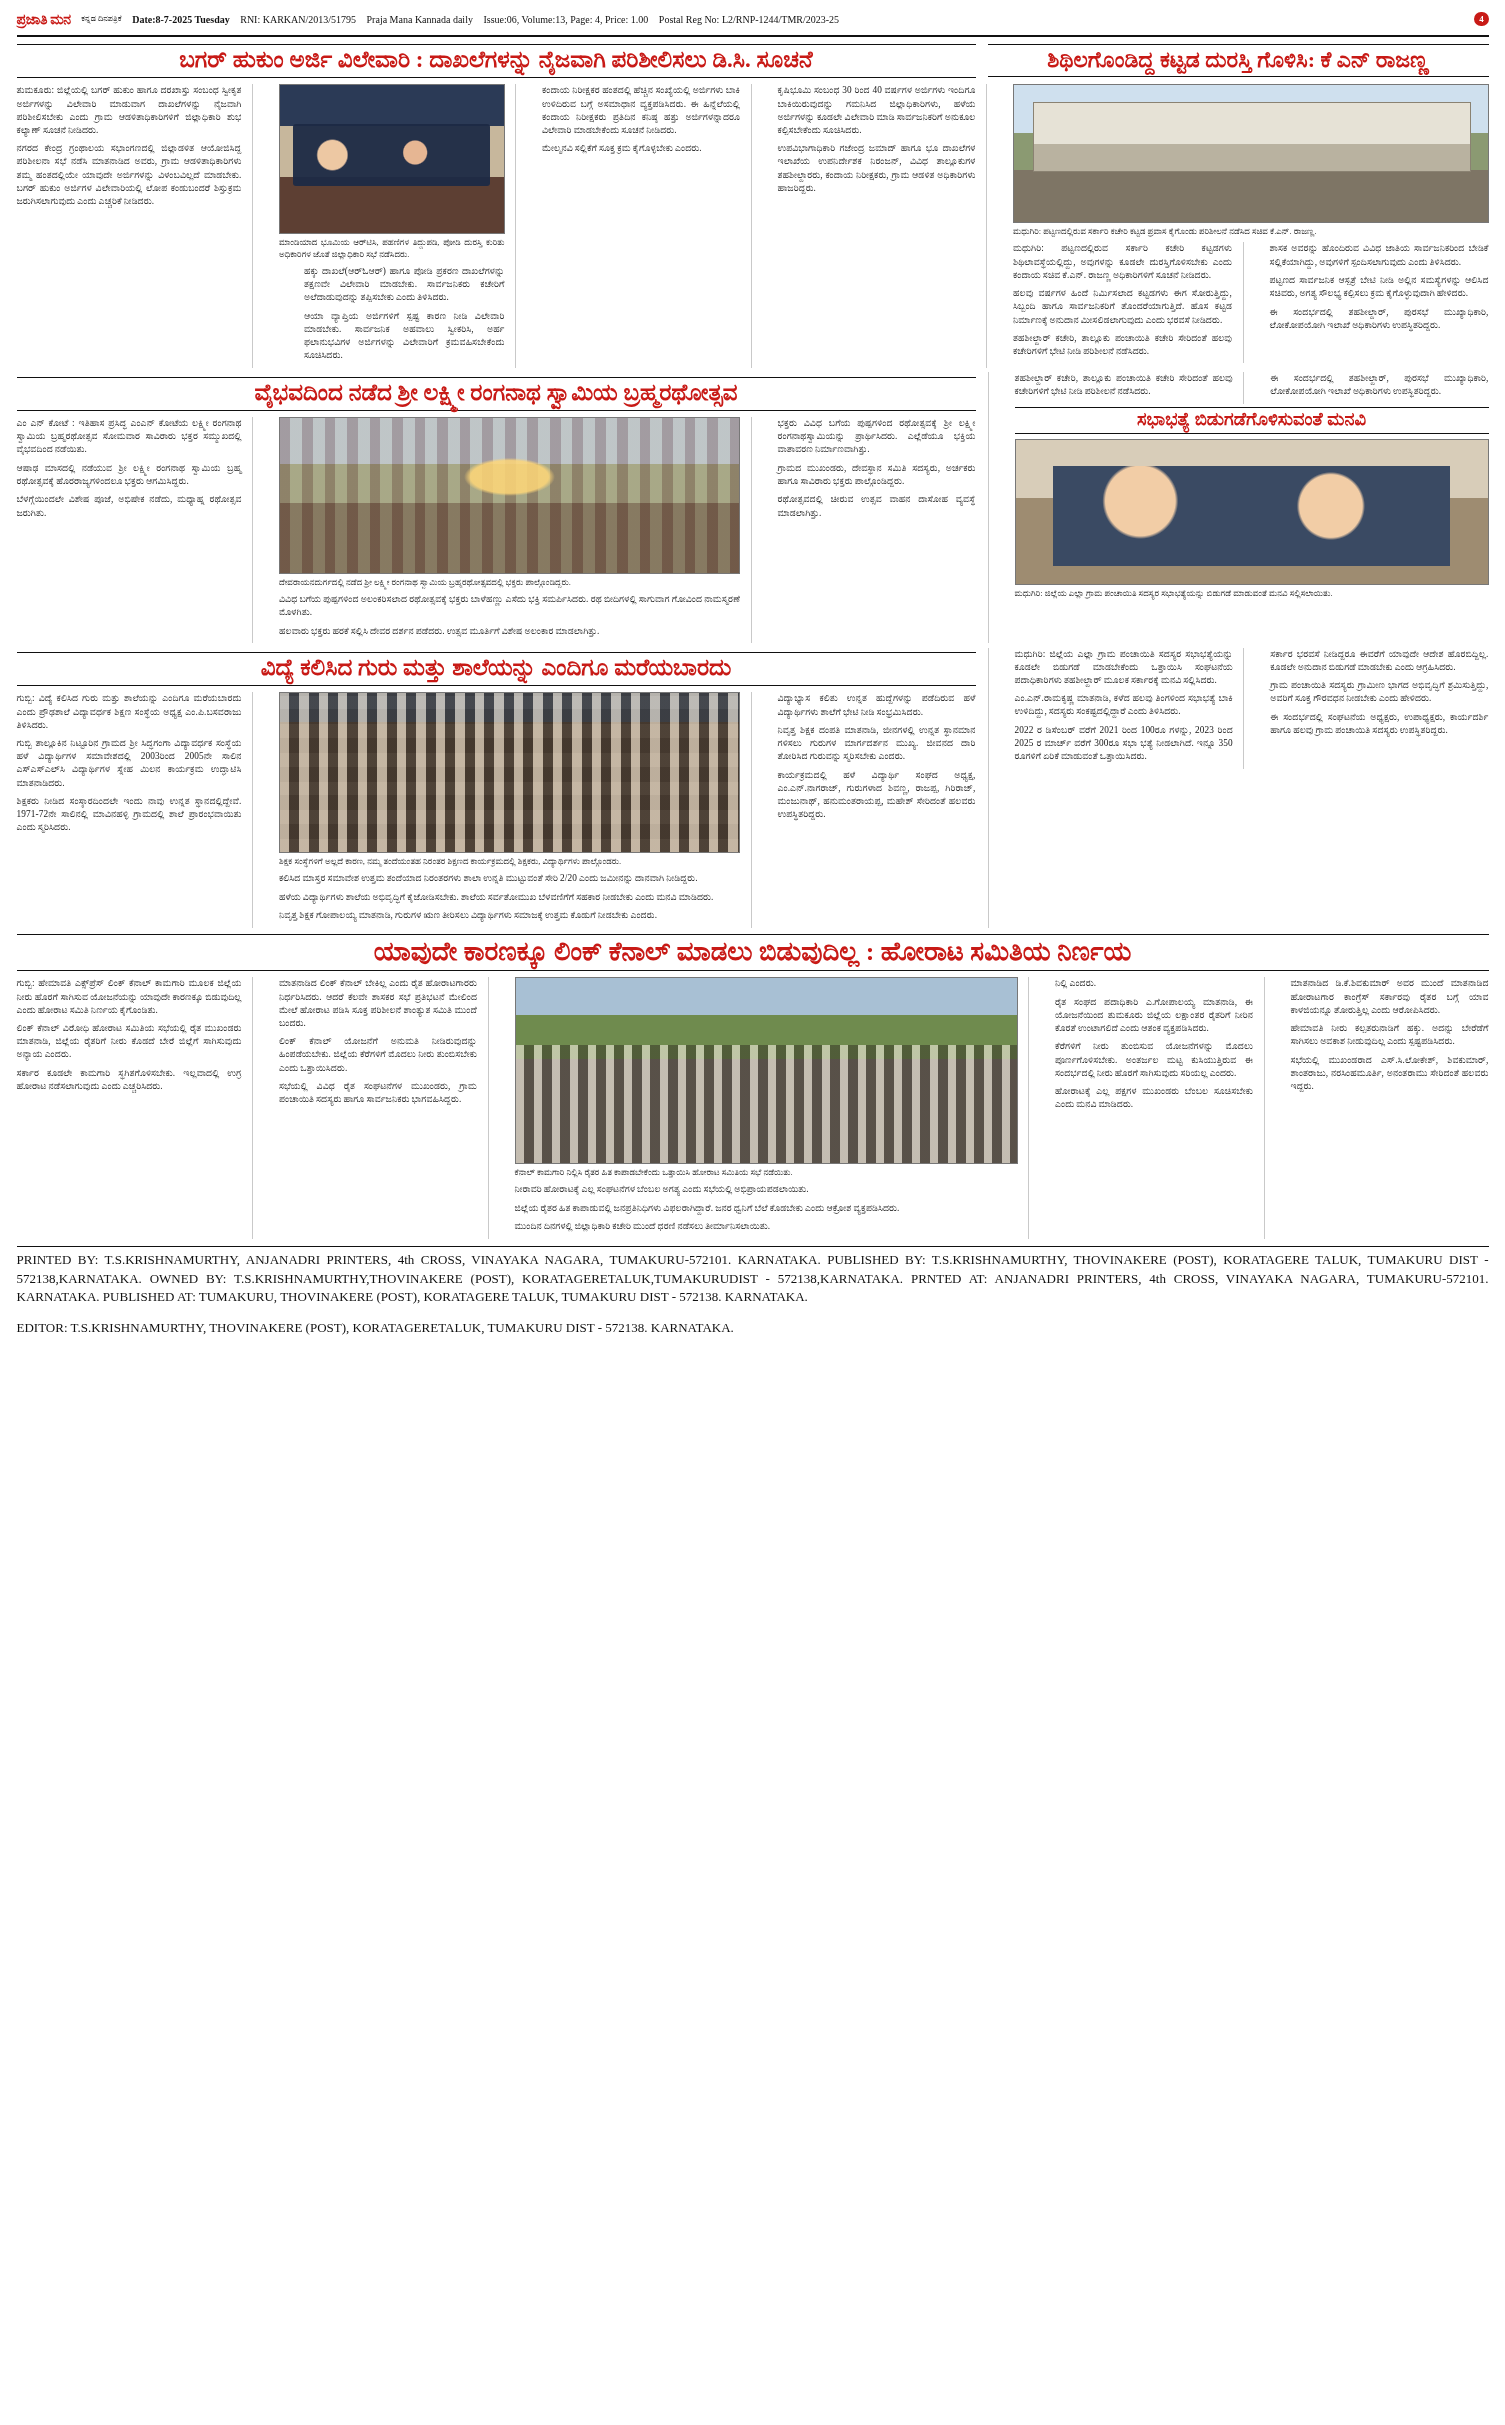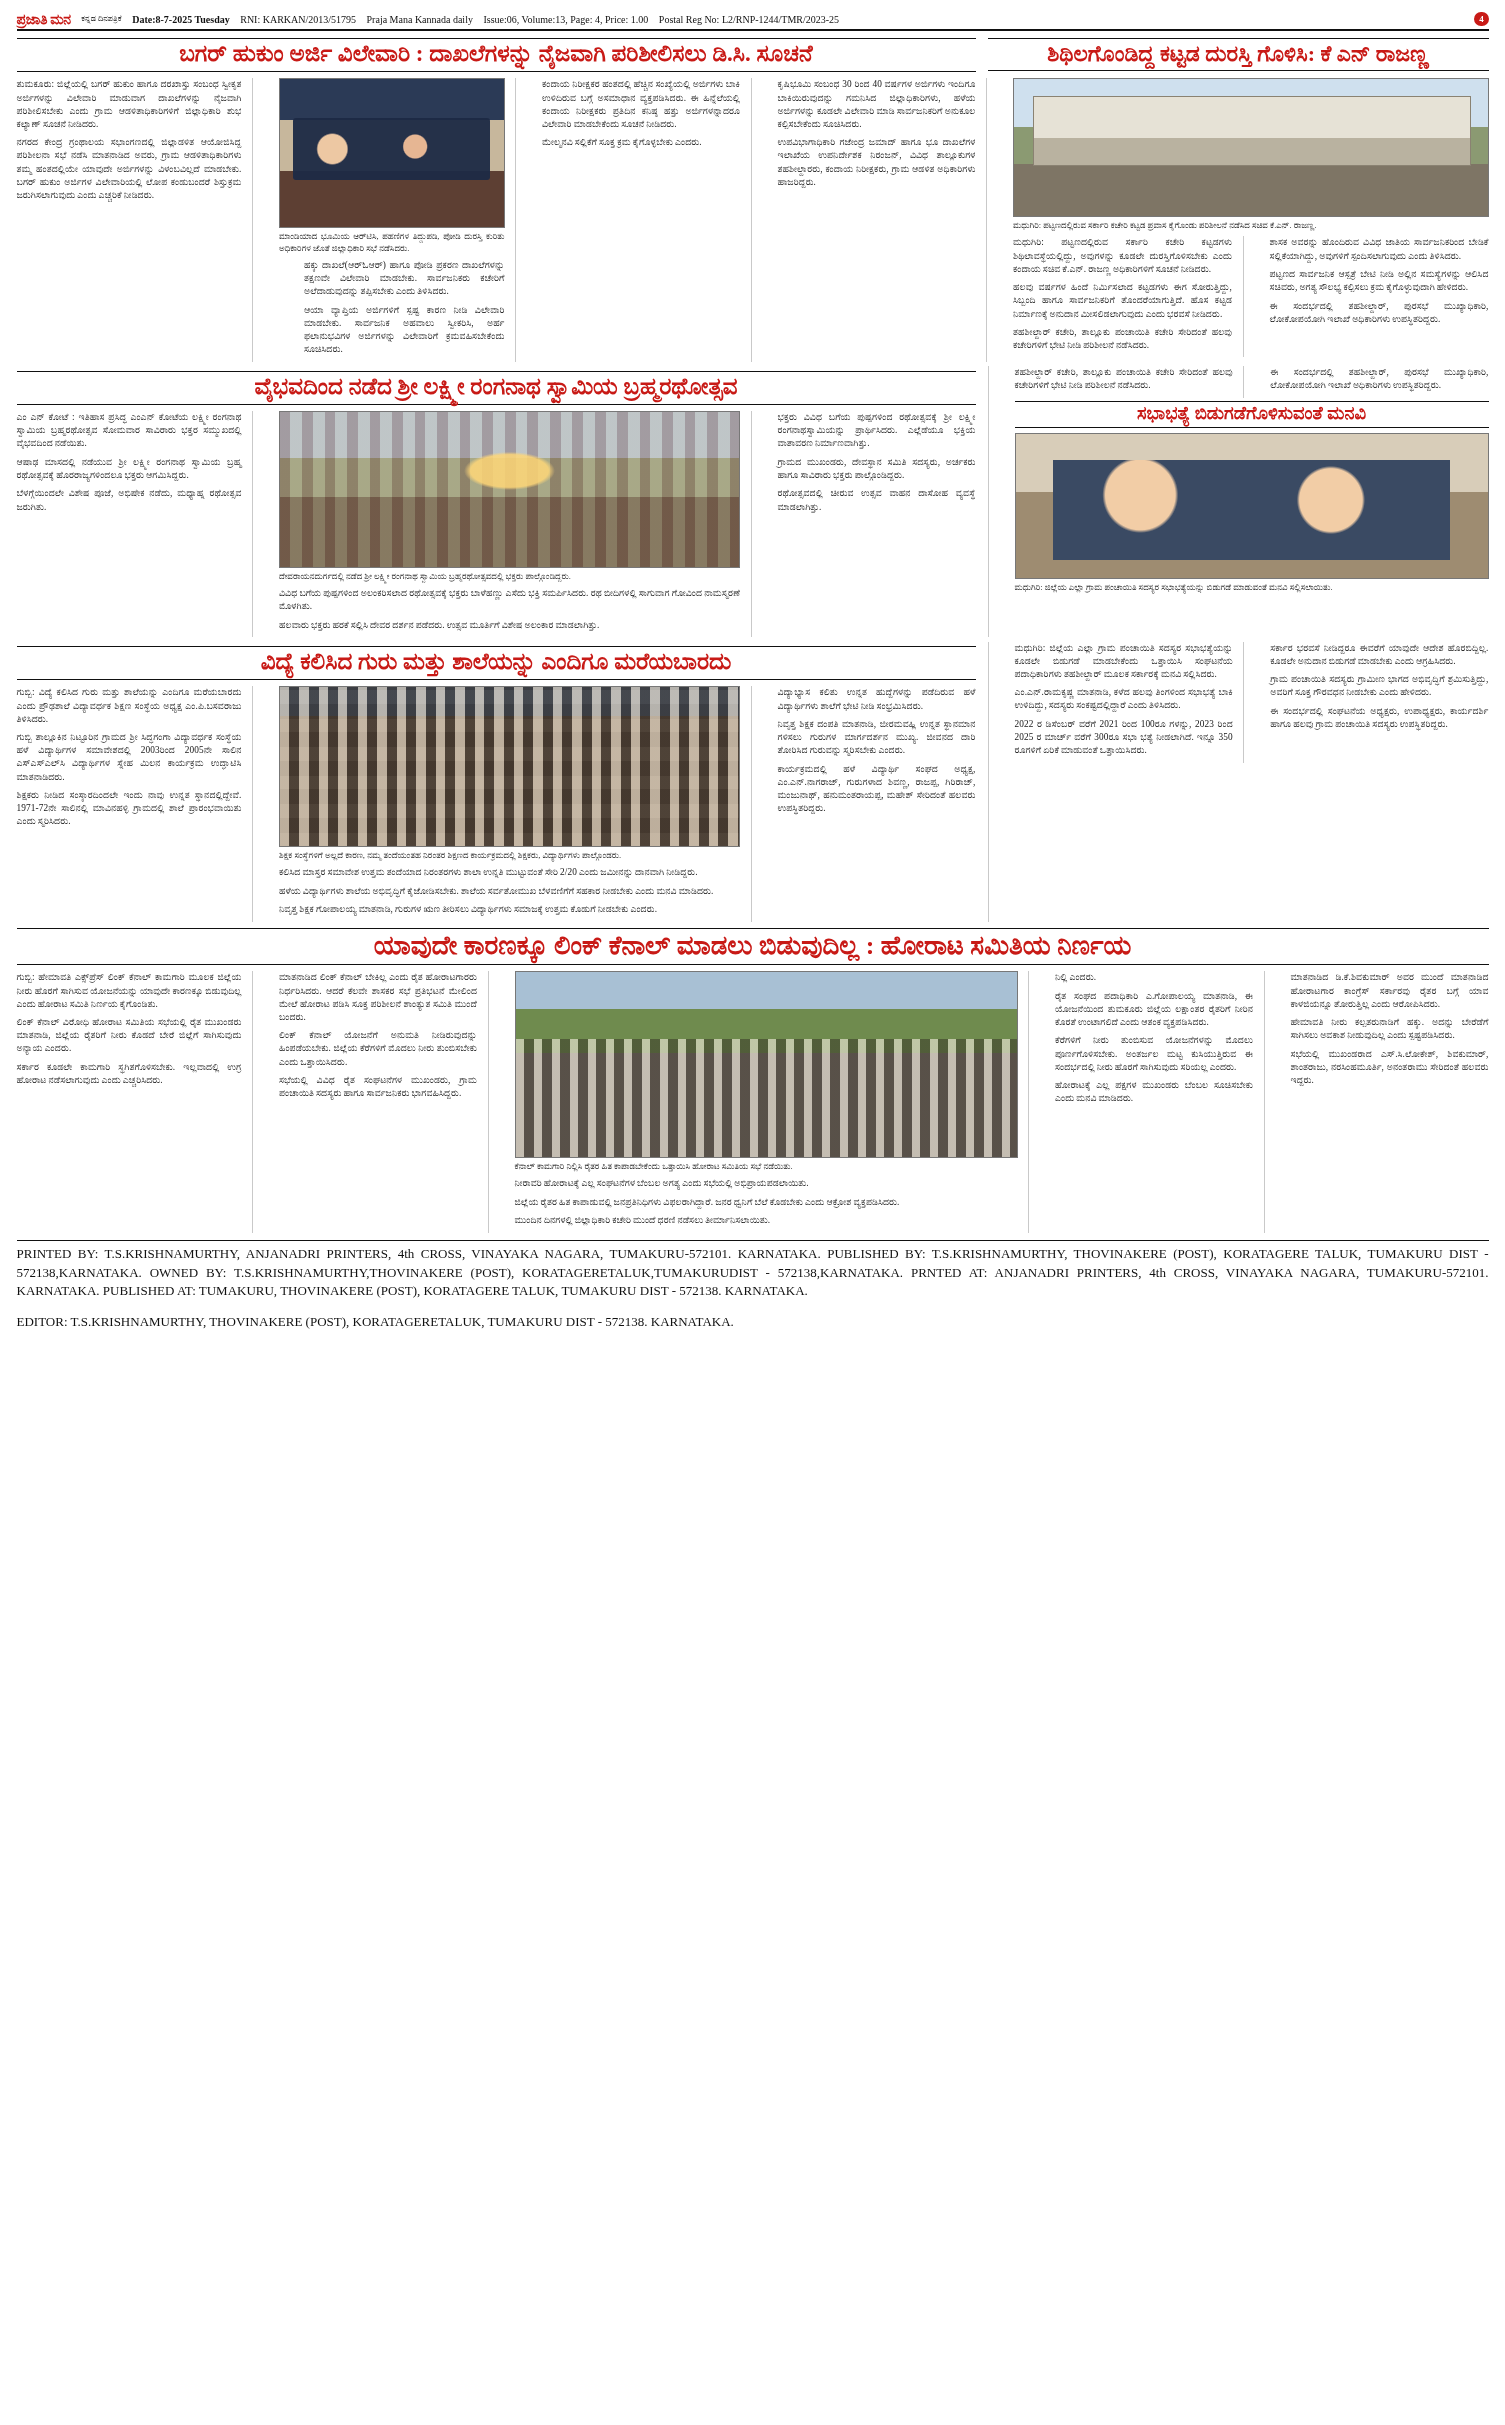--- a/index.html
+++ b/index.html
@@ -8,21 +8,21 @@
     width:1505px;
     background:#ffffff;
     font-family:"Liberation Serif", serif;
     color:#111;
   }
   .page { width:1505px; min-height:2426px; padding:10.5px 16.5px 7.5px 16.5px; }
 
   
   .masthead {
     display:flex; align-items:center; gap:10.5px;
-    border-bottom:2.2px solid #111; padding-bottom:1px;
+    border-bottom:2.2px solid #111; padding-bottom:7px;
   }
   .logo-kn { color:#c81a16; font-weight:bold; font-size:14.2px; letter-spacing:-0.4px; white-space:nowrap; }
   .logo-sub { font-size:8.2px; color:#111; white-space:nowrap; }
   .mh-item { font-size:10px; white-space:nowrap; }
   .mh-item.bold { font-weight:bold; }
   .mh-spacer { flex:1; }
   .pageno {
     width:14.2px; height:14.2px; border-radius:50%; background:#c81a16; color:#fff;
     font-size:9px; display:flex; align-items:center; justify-content:center; font-weight:bold;
   }
@@ -272,21 +272,21 @@
           <div class="cap">ಶಿಕ್ಷಕ ಸಂಸ್ಥೆಗಳಿಗೆ ಅಲ್ಲದೆ ಕಾರಣ, ನಮ್ಮ ತಂದೆಯಂತಹ ನಿರಂತರ ಶಿಕ್ಷಣದ ಕಾರ್ಯಕ್ರಮದಲ್ಲಿ ಶಿಕ್ಷಕರು, ವಿದ್ಯಾರ್ಥಿಗಳು ಪಾಲ್ಗೊಂಡರು.</div>
           <div class="txt" style="margin-top:4.5px;">
             <p>ಕಲಿಸಿದ ಮಾಸ್ತರ ಸಮಾವೇಶ ಉತ್ತಮ ತಂದೆಯಾದ ನಿರಂತರಗಳು ಶಾಲಾ ಉನ್ನತಿ ಮುಟ್ಟುವಂತೆ ಸೇರಿ 2/20 ಎಂದು ಜಮೀನನ್ನು ದಾನವಾಗಿ ನೀಡಿದ್ದರು.</p>
             <p>ಹಳೆಯ ವಿದ್ಯಾರ್ಥಿಗಳು ಶಾಲೆಯ ಅಭಿವೃದ್ಧಿಗೆ ಕೈಜೋಡಿಸಬೇಕು. ಶಾಲೆಯ ಸರ್ವತೋಮುಖ ಬೆಳವಣಿಗೆಗೆ ಸಹಕಾರ ನೀಡಬೇಕು ಎಂದು ಮನವಿ ಮಾಡಿದರು.</p>
             <p>ನಿವೃತ್ತ ಶಿಕ್ಷಕ ಗೋಪಾಲಯ್ಯ ಮಾತನಾಡಿ, ಗುರುಗಳ ಋಣ ತೀರಿಸಲು ವಿದ್ಯಾರ್ಥಿಗಳು ಸಮಾಜಕ್ಕೆ ಉತ್ತಮ ಕೊಡುಗೆ ನೀಡಬೇಕು ಎಂದರು.</p>
           </div>
         </div>
         <div class="col sep" style="flex:0 0 225px;">
           <div class="txt">
             <p>ವಿದ್ಯಾಭ್ಯಾಸ ಕಲಿತು ಉನ್ನತ ಹುದ್ದೆಗಳನ್ನು ಪಡೆದಿರುವ ಹಳೆ ವಿದ್ಯಾರ್ಥಿಗಳು ಶಾಲೆಗೆ ಭೇಟಿ ನೀಡಿ ಸಂಭ್ರಮಿಸಿದರು.</p>
-            <p>ನಿವೃತ್ತ ಶಿಕ್ಷಕ ದಂಪತಿ ಮಾತನಾಡಿ, ಜೀರಮವಹ್ಲಿ ಉನ್ನತ ಸ್ಥಾನಮಾನ ಗಳಿಸಲು ಗುರುಗಳ ಮಾರ್ಗದರ್ಶನ ಮುಖ್ಯ. ಜೀವನದ ದಾರಿ ತೋರಿಸಿದ ಗುರುವನ್ನು ಸ್ಮರಿಸಬೇಕು ಎಂದರು.</p>
+            <p>ನಿವೃತ್ತ ಶಿಕ್ಷಕ ದಂಪತಿ ಮಾತನಾಡಿ, ಜೀನಗಳಲ್ಲಿ ಉನ್ನತ ಸ್ಥಾನಮಾನ ಗಳಿಸಲು ಗುರುಗಳ ಮಾರ್ಗದರ್ಶನ ಮುಖ್ಯ. ಜೀವನದ ದಾರಿ ತೋರಿಸಿದ ಗುರುವನ್ನು ಸ್ಮರಿಸಬೇಕು ಎಂದರು.</p>
             <p>ಕಾರ್ಯಕ್ರಮದಲ್ಲಿ ಹಳೆ ವಿದ್ಯಾರ್ಥಿ ಸಂಘದ ಅಧ್ಯಕ್ಷ, ಎಂ.ಎನ್.ನಾಗರಾಜ್, ಗುರುಗಳಾದ ಶಿವಣ್ಣ, ರಾಜಪ್ಪ, ಗಿರಿರಾಜ್, ಮಂಜುನಾಥ್, ಹನುಮಂತರಾಯಪ್ಪ, ಮಹೇಶ್ ಸೇರಿದಂತೆ ಹಲವರು ಉಪಸ್ಥಿತರಿದ್ದರು.</p>
           </div>
         </div>
       </div>
     </div>
 
     <div class="col sep" style="flex:1;">
       <div class="cols">
         <div class="col">
           <div class="txt">

